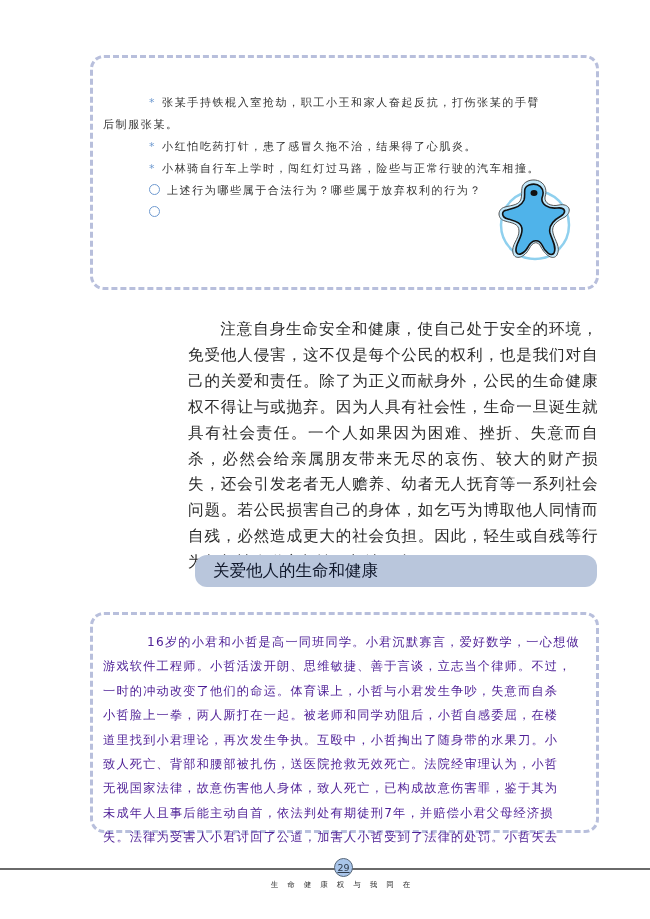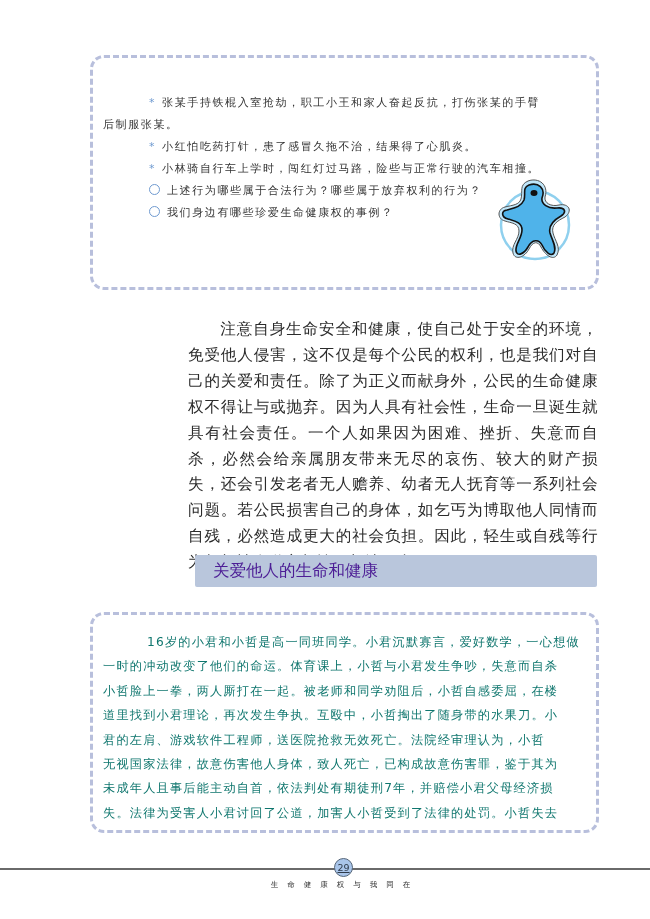--- a/index.html
+++ b/index.html
@@ -34,27 +34,27 @@
     font-family: "DejaVu Sans", "Liberation Sans", sans-serif;
     font-size: 15.6px; line-height: 25.9px; color: #2b2b2b; letter-spacing: 0.5px;
     text-align: justify;
   }
   #body-para .indent { display: inline-block; width: 32px; }
 
   #section-header {
     position: absolute; left: 195px; top: 555px; width: 402px; height: 32px;
     background: #b9c6dc; box-sizing: border-box; padding-left: 18px;
     font-family: "DejaVu Sans", "Liberation Sans", sans-serif; font-size: 16.5px;
-    line-height: 32px; color: #4c1d95; border-radius: 2px;
+    line-height: 32px; color: #0f172a; border-radius: 12px;
   }
 
   #story {
     position: absolute; left: 103px; top: 630px; width: 470px;
     font-family: "DejaVu Sans", "Liberation Sans", sans-serif;
-    font-size: 12.2px; letter-spacing: 1.2px; line-height: 24.4px; color: #0f766e;
+    font-size: 12.2px; letter-spacing: 1.2px; line-height: 24.4px; color: #4c1d95;
   }
   .story-line { white-space: nowrap; }
 
   #footer-rule { position: absolute; left: 0; top: 868px; width: 650px; height: 1.5px; background: #6a6a6a; }
   #page-num {
     position: absolute; left: 334px; top: 858px; width: 19px; height: 19px; border-radius: 50%;
     background: #a9c5ea; border: 1.2px solid #55667a; box-sizing: border-box;
     font-family: "DejaVu Sans", "Liberation Sans", sans-serif; font-size: 9.5px; text-align: center;
     line-height: 17px; color: #2e3a4a; text-decoration: underline;
   }
@@ -70,42 +70,43 @@
 
 <div class="case-text" id="cases">
   <div class="case-line" style="padding-left:46px"><span class="marker">*</span><span>张某手持铁棍入室抢劫，职工小王和家人奋起反抗，打伤张某的手臂</span></div>
   <div class="case-line">后制服张某。</div>
   <div class="case-line" style="padding-left:46px"><span class="marker">*</span><span>小红怕吃药打针，患了感冒久拖不治，结果得了心肌炎。</span></div>
   <div class="case-line" style="padding-left:46px"><span class="marker">*</span><span>小林骑自行车上学时，闯红灯过马路，险些与正常行驶的汽车相撞。</span></div>
 </div>
 
 <div class="case-text" id="questions">
   <div class="case-line" style="padding-left:46px"><span class="circle-mark"></span><span>上述行为哪些属于合法行为？哪些属于放弃权利的行为？</span></div>
-  <div class="case-line" style="padding-left:46px"><span class="circle-mark"></span><span>我们身边有哪些珍爱生命健康权的事例？</span></div>
+  <div class="case-line" style="padding-left:46px"><span class="circle-mark"></span></div>
 </div>
 
 <svg id="mascot" viewBox="0 0 80 90">
   <circle cx="40" cy="50" r="34" fill="#ffffff" stroke="#8fd0ee" stroke-width="2.5"></circle>
   <path d="M33 6 C44 2 54 10 50 22 C49 28 56 32 64 30 C74 28 78 36 70 42 C62 46 56 50 58 58 C60 66 66 72 62 80 C58 86 50 80 46 72 C43 66 38 66 34 74 C30 82 20 86 18 78 C16 70 24 64 24 56 C24 48 16 48 10 46 C2 44 2 34 10 32 C18 30 24 30 26 24 C28 16 24 10 33 6 Z" fill="#bfe6fa" stroke="#555" stroke-width="1"></path>
   <path d="M34 10 C43 7 51 13 47 23 C46 29 53 34 62 33 C70 32 72 37 66 41 C59 45 53 50 55 58 C57 65 62 72 59 78 C56 82 50 77 47 70 C44 64 37 64 33 72 C29 79 22 82 21 76 C20 69 27 63 27 55 C27 47 19 46 13 44 C6 42 6 36 12 35 C19 33 26 32 29 25 C31 18 27 13 34 10 Z" fill="#4fb3ea" stroke="#111" stroke-width="1.6"></path>
   <ellipse cx="39" cy="18" rx="3.5" ry="3" fill="#111"></ellipse>
 </svg>
 
 <div id="body-para"><span class="indent"></span><span>注意自身生命安全和健康，使自己处于安全的环境，免受他人侵害，这不仅是每个公民的权利，也是我们对自己的关爱和责任。除了为正义而献身外，公民的生命健康权不得让与或抛弃。因为人具有社会性，生命一旦诞生就具有社会责任。一个人如果因为困难、挫折、失意而自杀，必然会给亲属朋友带来无尽的哀伤、较大的财产损失，还会引发老者无人赡养、幼者无人抚育等一系列社会问题。若公民损害自己的身体，如乞丐为博取他人同情而自残，必然造成更大的社会负担。因此，轻生或自残等行为都与社会道义相悖，与法不合。</span></div>
 
 <div id="section-header">关爱他人的生命和健康</div>
 
 <div class="dash-box" id="box2"></div>
 
 <div id="story">
   <div class="story-line" style="padding-left:44px">16岁的小君和小哲是高一同班同学。小君沉默寡言，爱好数学，一心想做</div>
+  <div class="story-line">游戏软件工程师。小哲活泼开朗、思维敏捷、善于言谈，立志当个律师。不过，</div>
   <div class="story-line">一时的冲动改变了他们的命运。体育课上，小哲与小君发生争吵，失意而自杀</div>
   <div class="story-line">小哲脸上一拳，两人厮打在一起。被老师和同学劝阻后，小哲自感委屈，在楼</div>
   <div class="story-line">道里找到小君理论，再次发生争执。互殴中，小哲掏出了随身带的水果刀。小</div>
-  <div class="story-line">君的左肩、游戏软件工程师，送医院抢救无效死亡。法院经审理认为，小哲</div>
+  <div class="story-line">致人死亡、背部和腰部被扎伤，送医院抢救无效死亡。法院经审理认为，小哲</div>
   <div class="story-line">无视国家法律，故意伤害他人身体，致人死亡，已构成故意伤害罪，鉴于其为</div>
   <div class="story-line">未成年人且事后能主动自首，依法判处有期徒刑7年，并赔偿小君父母经济损</div>
   <div class="story-line">失。法律为受害人小君讨回了公道，加害人小哲受到了法律的处罚。小哲失去</div>
 </div>
 
 <div id="footer-rule"></div>
 <div id="page-num">29</div>
 <div id="book-title">生命健康权与我同在</div>
 
 </body></html>

